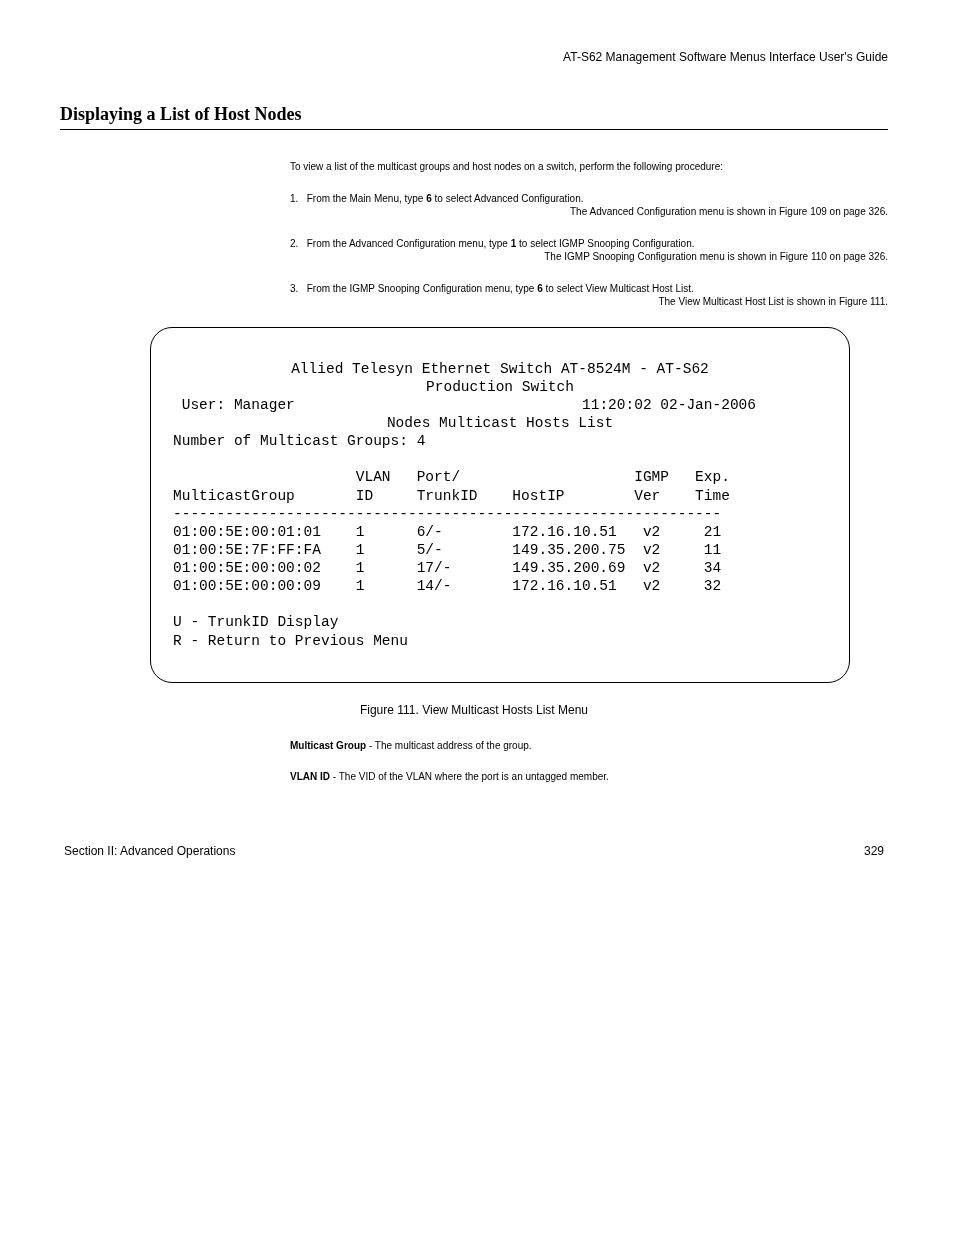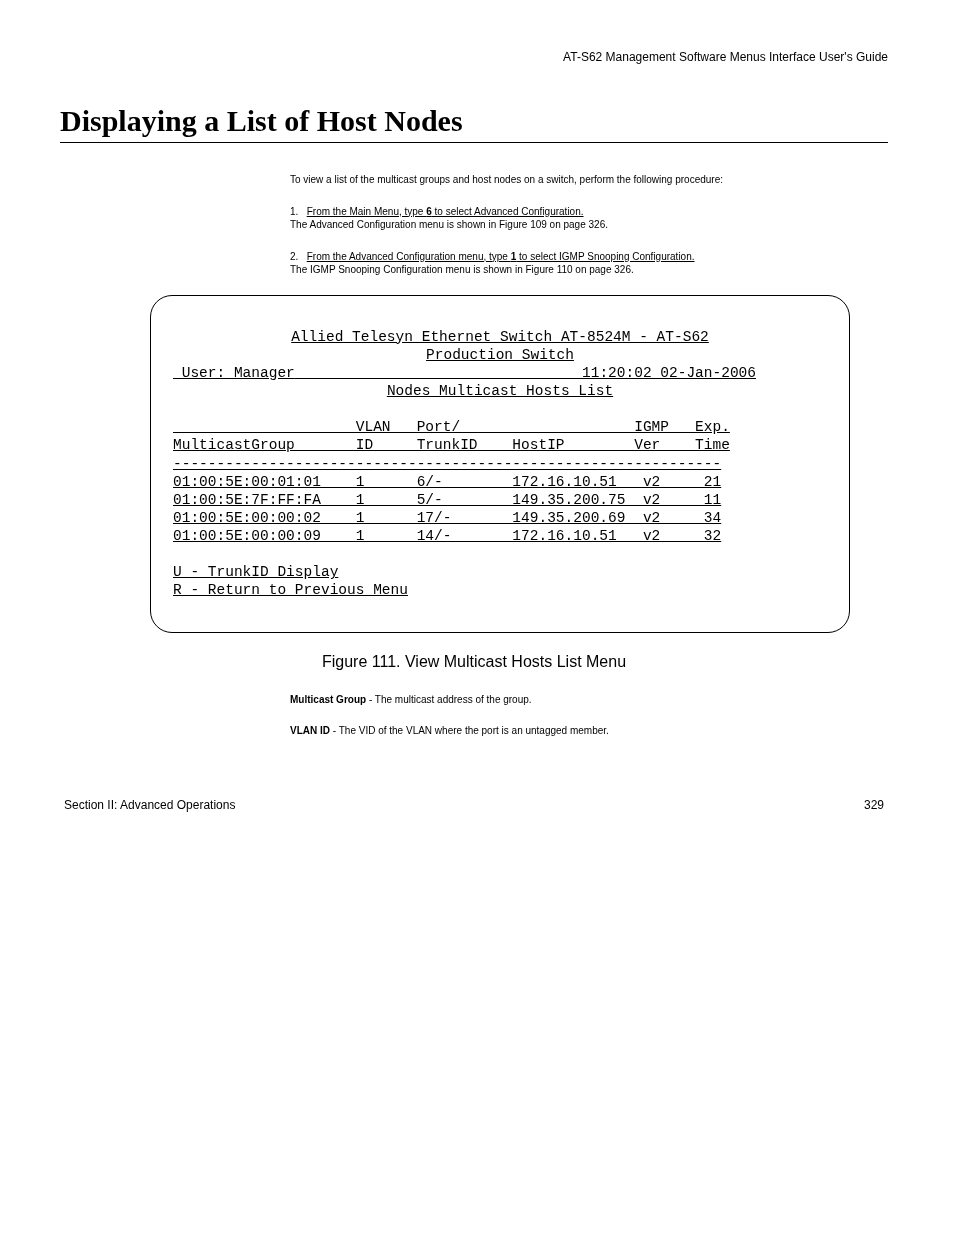--- a/index.html
+++ b/index.html
@@ -16,62 +16,61 @@
     width: 948px;
   }
   .running-head {
     text-align: right;
     font-size: 12px;
     margin-bottom: 40px;
   }
   h1.section-title {
     font-family: "Times New Roman", Times, serif;
     font-weight: bold;
-    font-size: 30px;
+    font-size: 18px;
     margin: 0 0 4px 0;
   }
   .title-rule {
     border: none;
     border-top: 1px solid #000;
     margin: 0 0 30px 0;
   }
   .body-col {
     margin-left: 230px;
     font-size: 10px;
     line-height: 1.35;
   }
   .body-col p { margin: 0 0 18px 0; }
   .step { margin: 0 0 18px 0; }
   .step-num { display: inline; }
-  .step-body { display: inline; text-decoration: underline; }
-  .step-cont { margin-left: 22px; margin-top: 14px; }
+  .step-body { display: inline; }
+  .step-cont { margin-left: 22px; margin-top: 14px; text-align: right; }
   .bold-inline { font-weight: bold; }
 
   .terminal-wrap {
     margin: 10px 0 20px 0;
-    text-decoration: underline;
   }
   .terminal {
     border: 1px solid #000;
     border-radius: 22px;
     padding: 14px 22px 14px 22px;
     font-family: "Courier New", Courier, monospace;
     font-size: 14.5px;
     line-height: 1.25;
     white-space: pre;
     box-sizing: border-box;
     width: 700px;
     margin-left: 90px;
     overflow: hidden;
   }
   .terminal .center { text-align: center; display: block; }
   .terminal .row { display: block; }
   .fig-caption {
     text-align: center;
-    font-size: 16px;
+    font-size: 12px;
     margin: 16px 0 22px 0;
   }
   .footer {
     display: flex;
     justify-content: space-between;
     font-size: 12px;
     margin-top: 60px;
     padding: 0 4px;
   }
 </style>
@@ -97,25 +96,32 @@
     </div>
 
     <div class="step">
       <span class="step-num">2.&nbsp;&nbsp;</span>
       <span class="step-body">
         <span>From the Advanced Configuration menu, type </span><span class="bold-inline">1</span><span> to select IGMP Snooping Configuration.</span>
       </span>
       <p class="step-cont">The IGMP Snooping Configuration menu is shown in Figure 110 on page 326.</p>
     </div>
 
+    <div class="step">
+      <span class="step-num">3.&nbsp;&nbsp;</span>
+      <span class="step-body">
+        <span>From the IGMP Snooping Configuration menu, type </span><span class="bold-inline">6</span><span> to select View Multicast Host List.</span>
+      </span>
+      <p class="step-cont">The View Multicast Host List is shown in Figure 111.</p>
+    </div>
   </div>
 
   <div class="terminal-wrap">
     <div class="terminal">
-<span class="center">Allied Telesyn Ethernet Switch AT-8524M - AT-S62</span><span class="center">Production Switch</span><span class="row"><span> User: Manager</span>                                 <span>11:20:02 02-Jan-2006</span></span><span class="center">Nodes Multicast Hosts List</span>
+<span class="center">Allied Telesyn Ethernet Switch AT-8524M - AT-S62</span><span class="center">Production Switch</span><span class="row"><span> User: Manager</span>                                 <span>11:20:02 02-Jan-2006</span></span><span class="center">Nodes Multicast Hosts List</span><span class="row">Number of Multicast Groups: 4</span>
 <span class="row">                     VLAN   Port/                    IGMP   Exp.</span><span class="row">MulticastGroup       ID     TrunkID    HostIP        Ver    Time</span><span class="row">---------------------------------------------------------------</span><span class="row">01:00:5E:00:01:01    1      6/-        172.16.10.51   v2     21</span><span class="row">01:00:5E:7F:FF:FA    1      5/-        149.35.200.75  v2     11</span><span class="row">01:00:5E:00:00:02    1      17/-       149.35.200.69  v2     34</span><span class="row">01:00:5E:00:00:09    1      14/-       172.16.10.51   v2     32</span>
 <span class="row">U - TrunkID Display</span><span class="row">R - Return to Previous Menu</span>
 </div>
   </div>
 
   <div class="fig-caption">Figure 111. View Multicast Hosts List Menu</div>
 
   <div class="body-col">
     <p>
       <span class="bold-inline">Multicast Group</span><span> - The multicast address of the group.</span>

